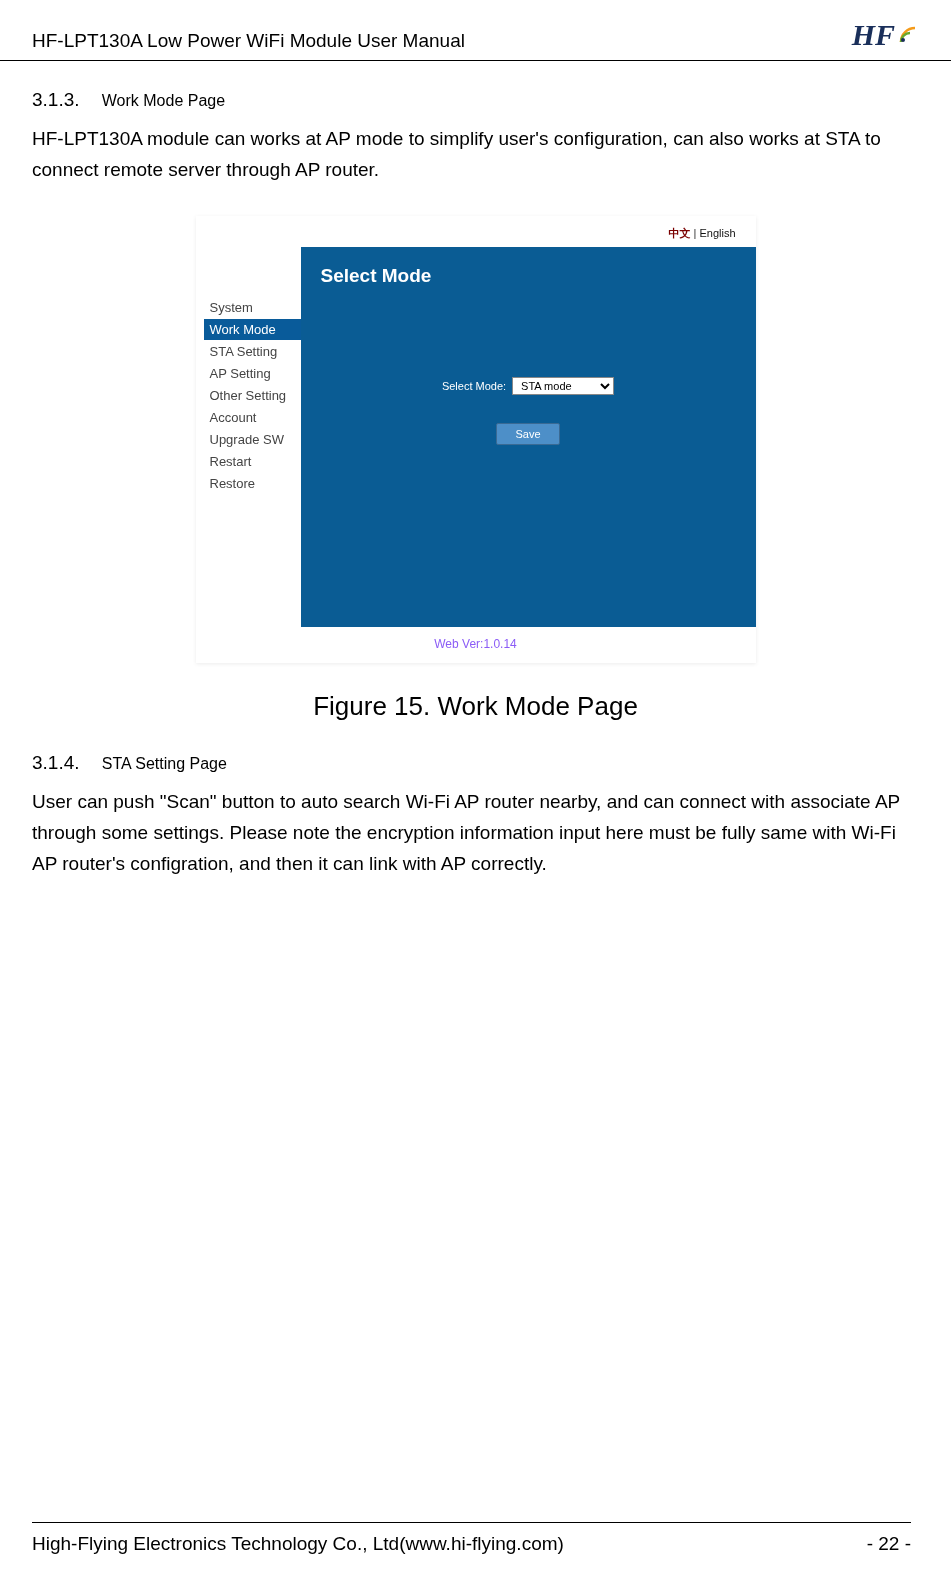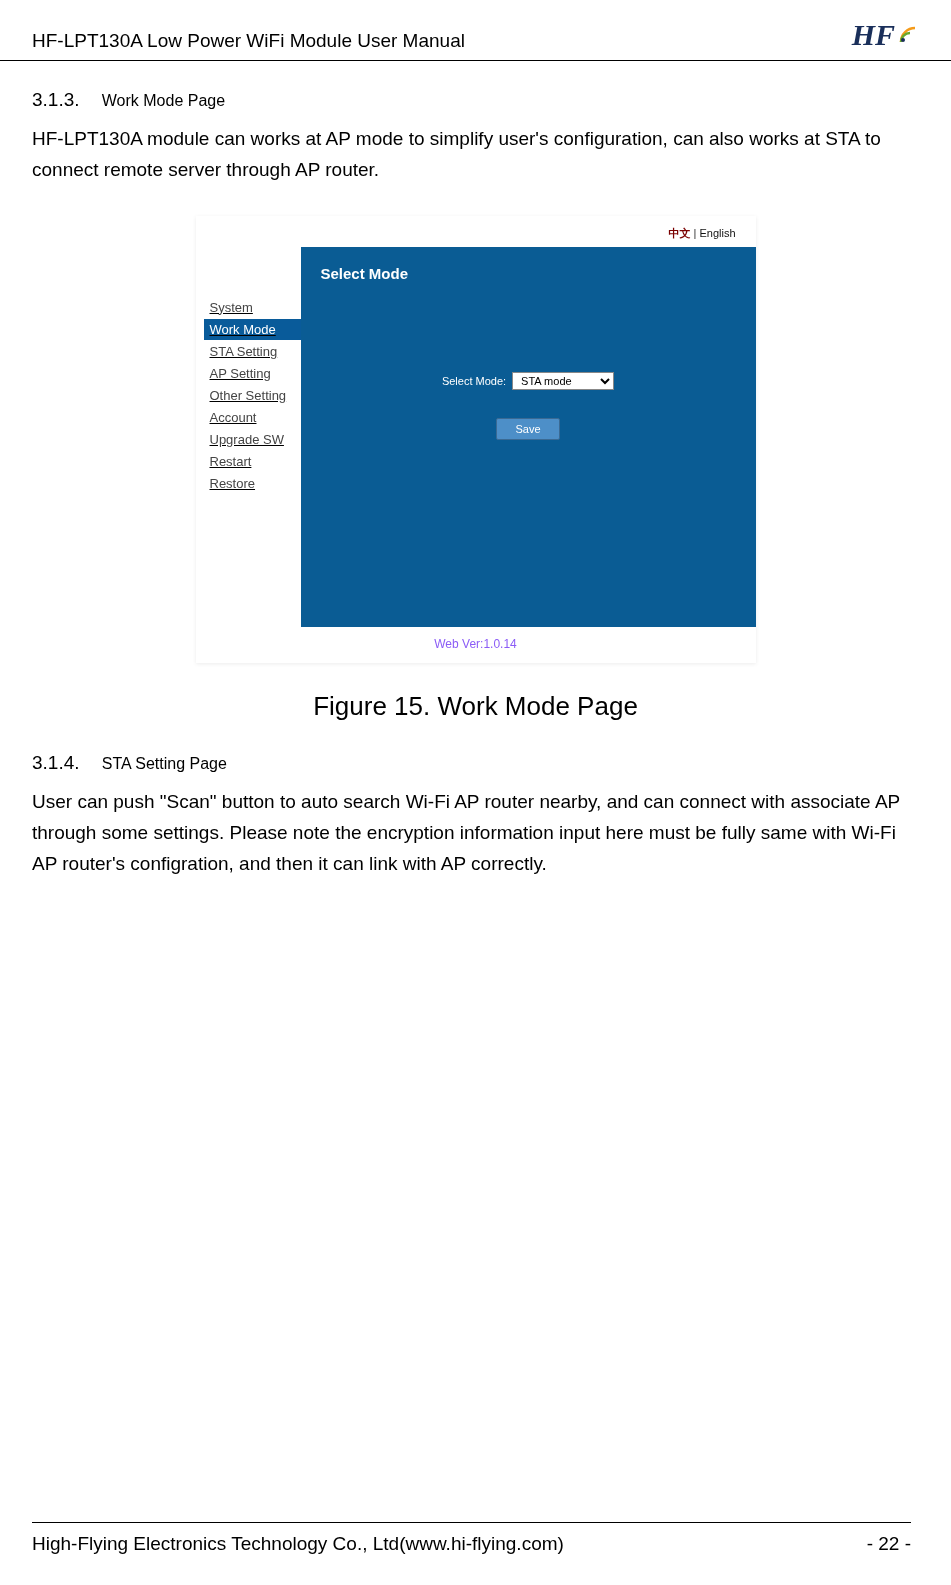--- a/index.html
+++ b/index.html
@@ -71,41 +71,40 @@
     }
     .lang-link { color: #7a0000; font-weight: bold; }
     .lang-sep { color: #333; }
     .lang-link2 { color: #111; }
     .shot-body {
       display: flex;
     }
     .sidebar {
       width: 105px;
       padding: 50px 0 0 8px;
-      text-decoration: underline;
     }
     .sidebar-item {
       font-size: 13px;
       color: #444;
       padding: 3px 6px;
       margin-bottom: 1px;
       cursor: pointer;
     }
     .sidebar-item.active {
       background: #095b9a;
       color: #fff;
     }
     .main-panel {
       flex: 1;
       background: #0a5c94;
       min-height: 380px;
       position: relative;
     }
     .panel-header {
-      font-size: 15px;
+      font-size: 19px;
       font-weight: bold;
       color: #fff;
       padding: 18px 20px 40px 20px;
     }
     .form-row {
       display: flex;
       justify-content: center;
       align-items: center;
       gap: 6px;
       margin-top: 50px;

